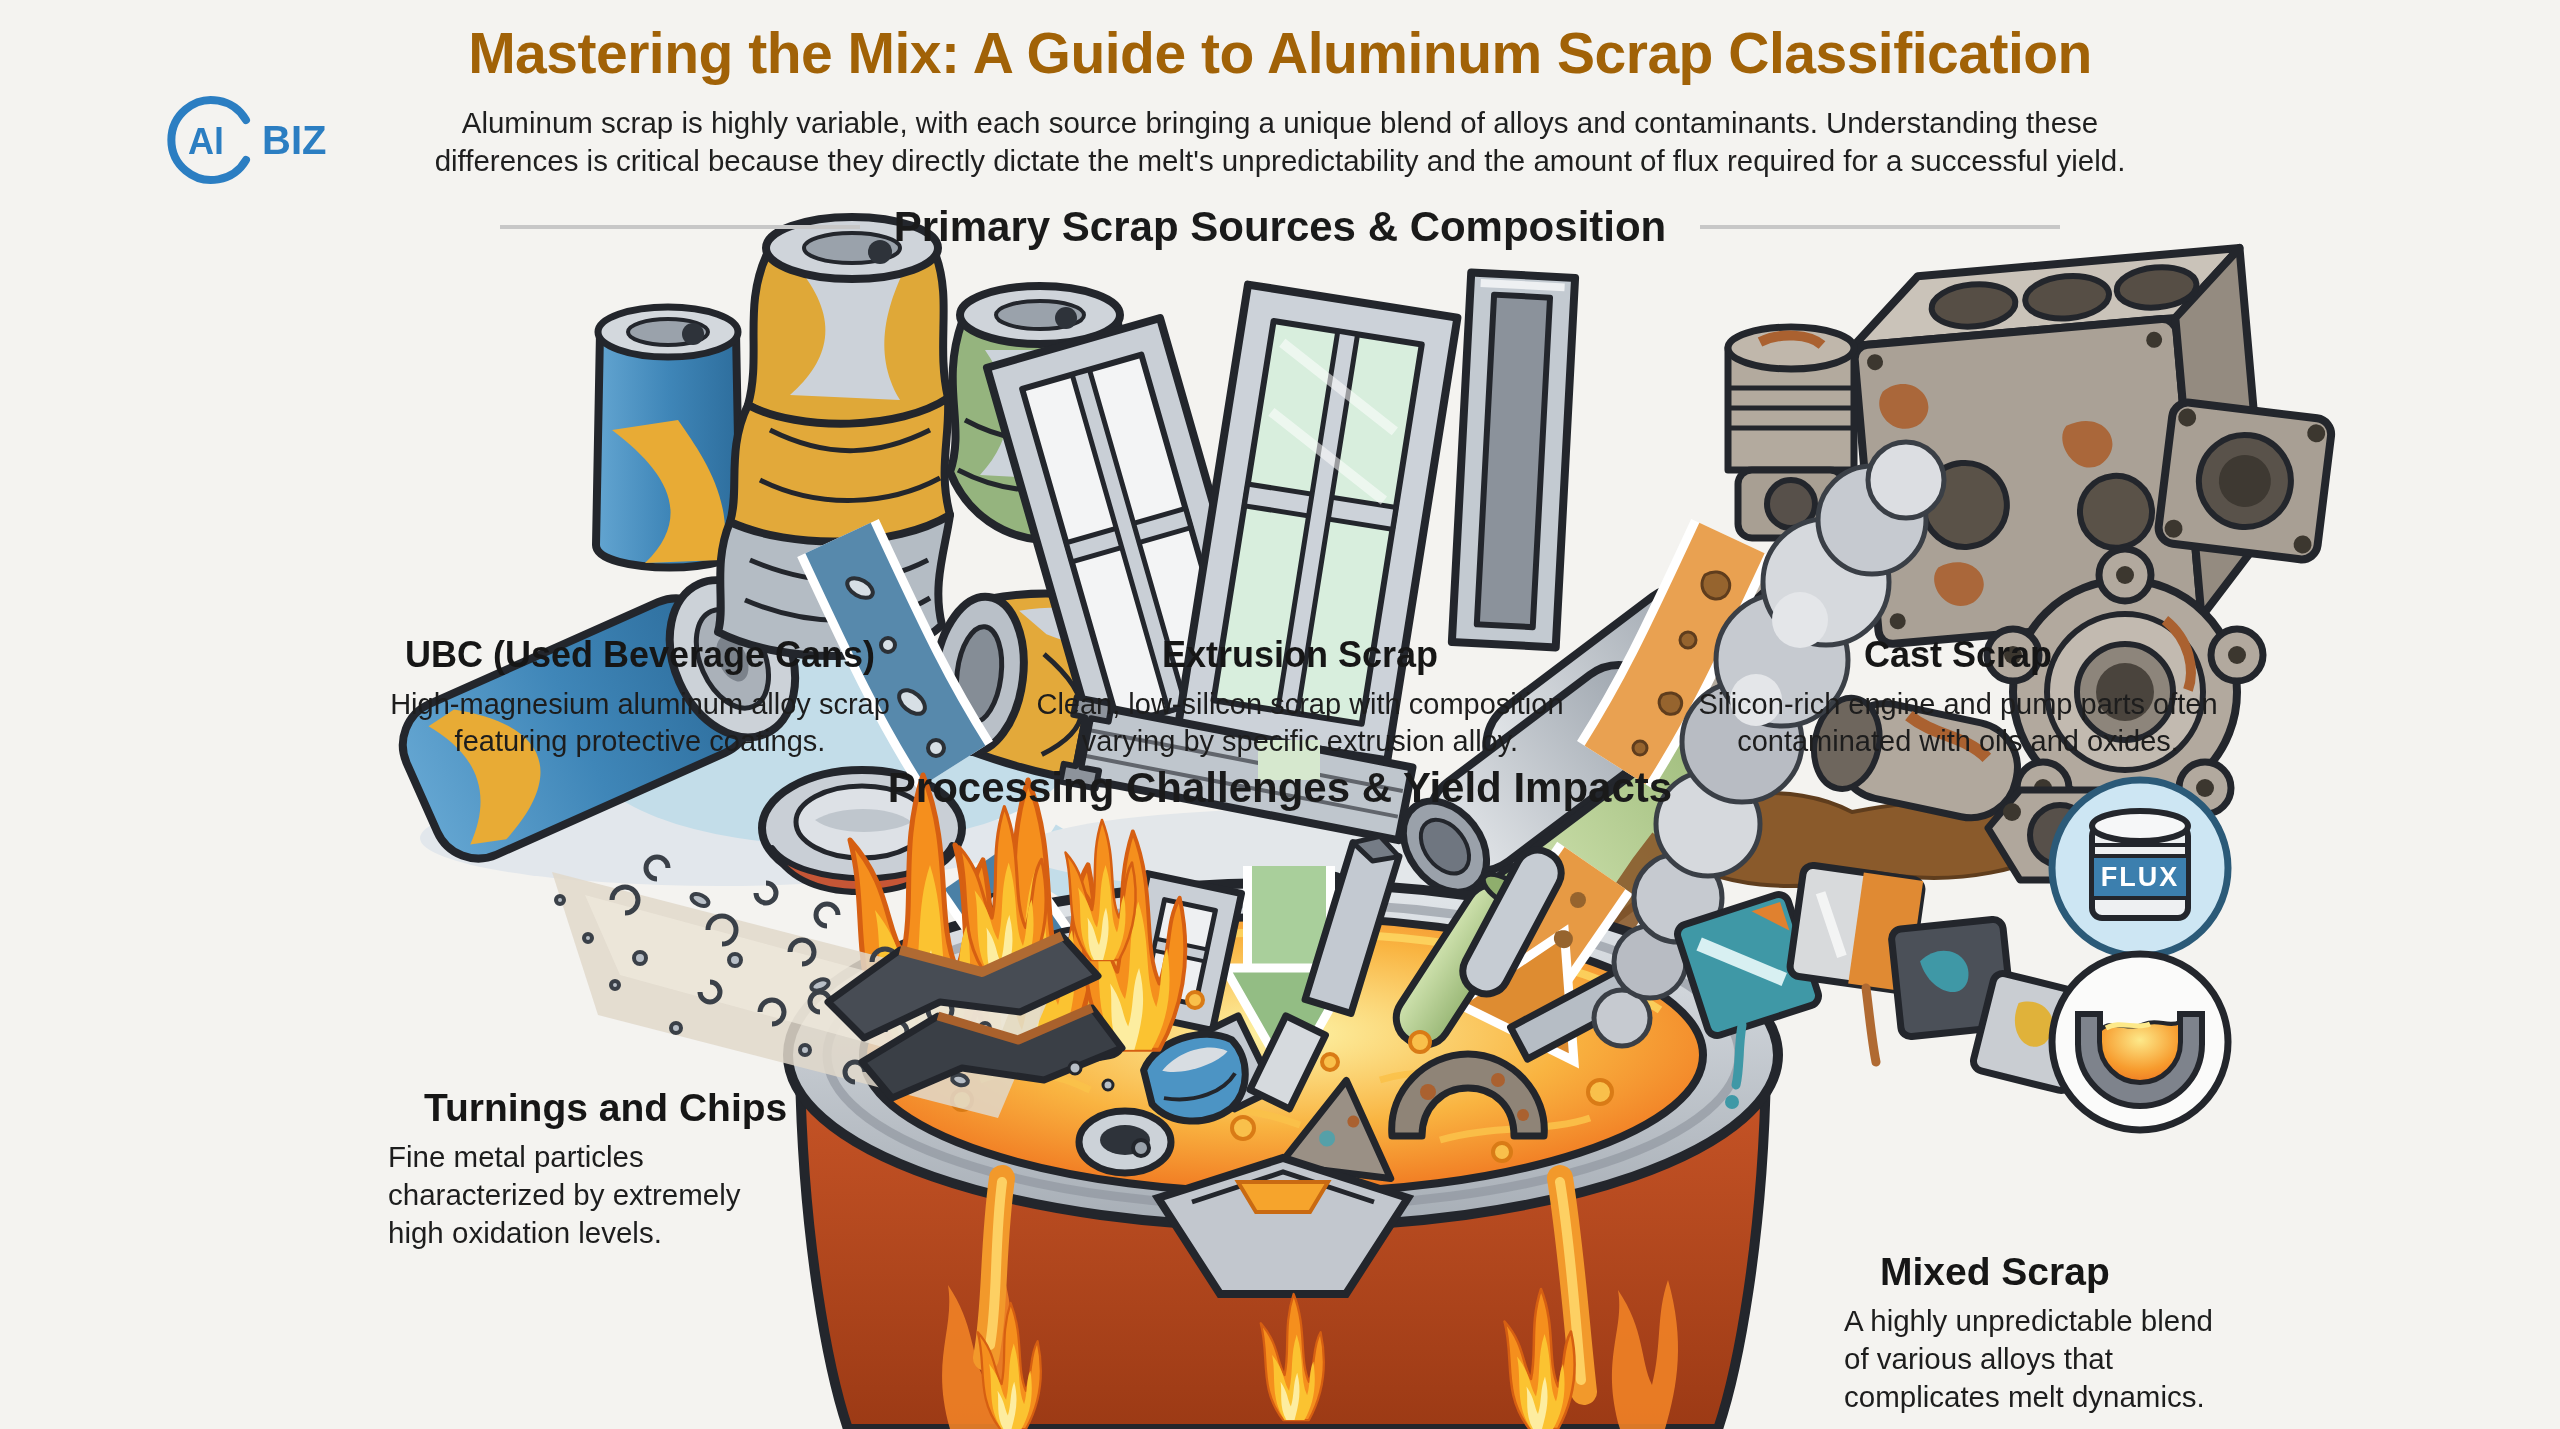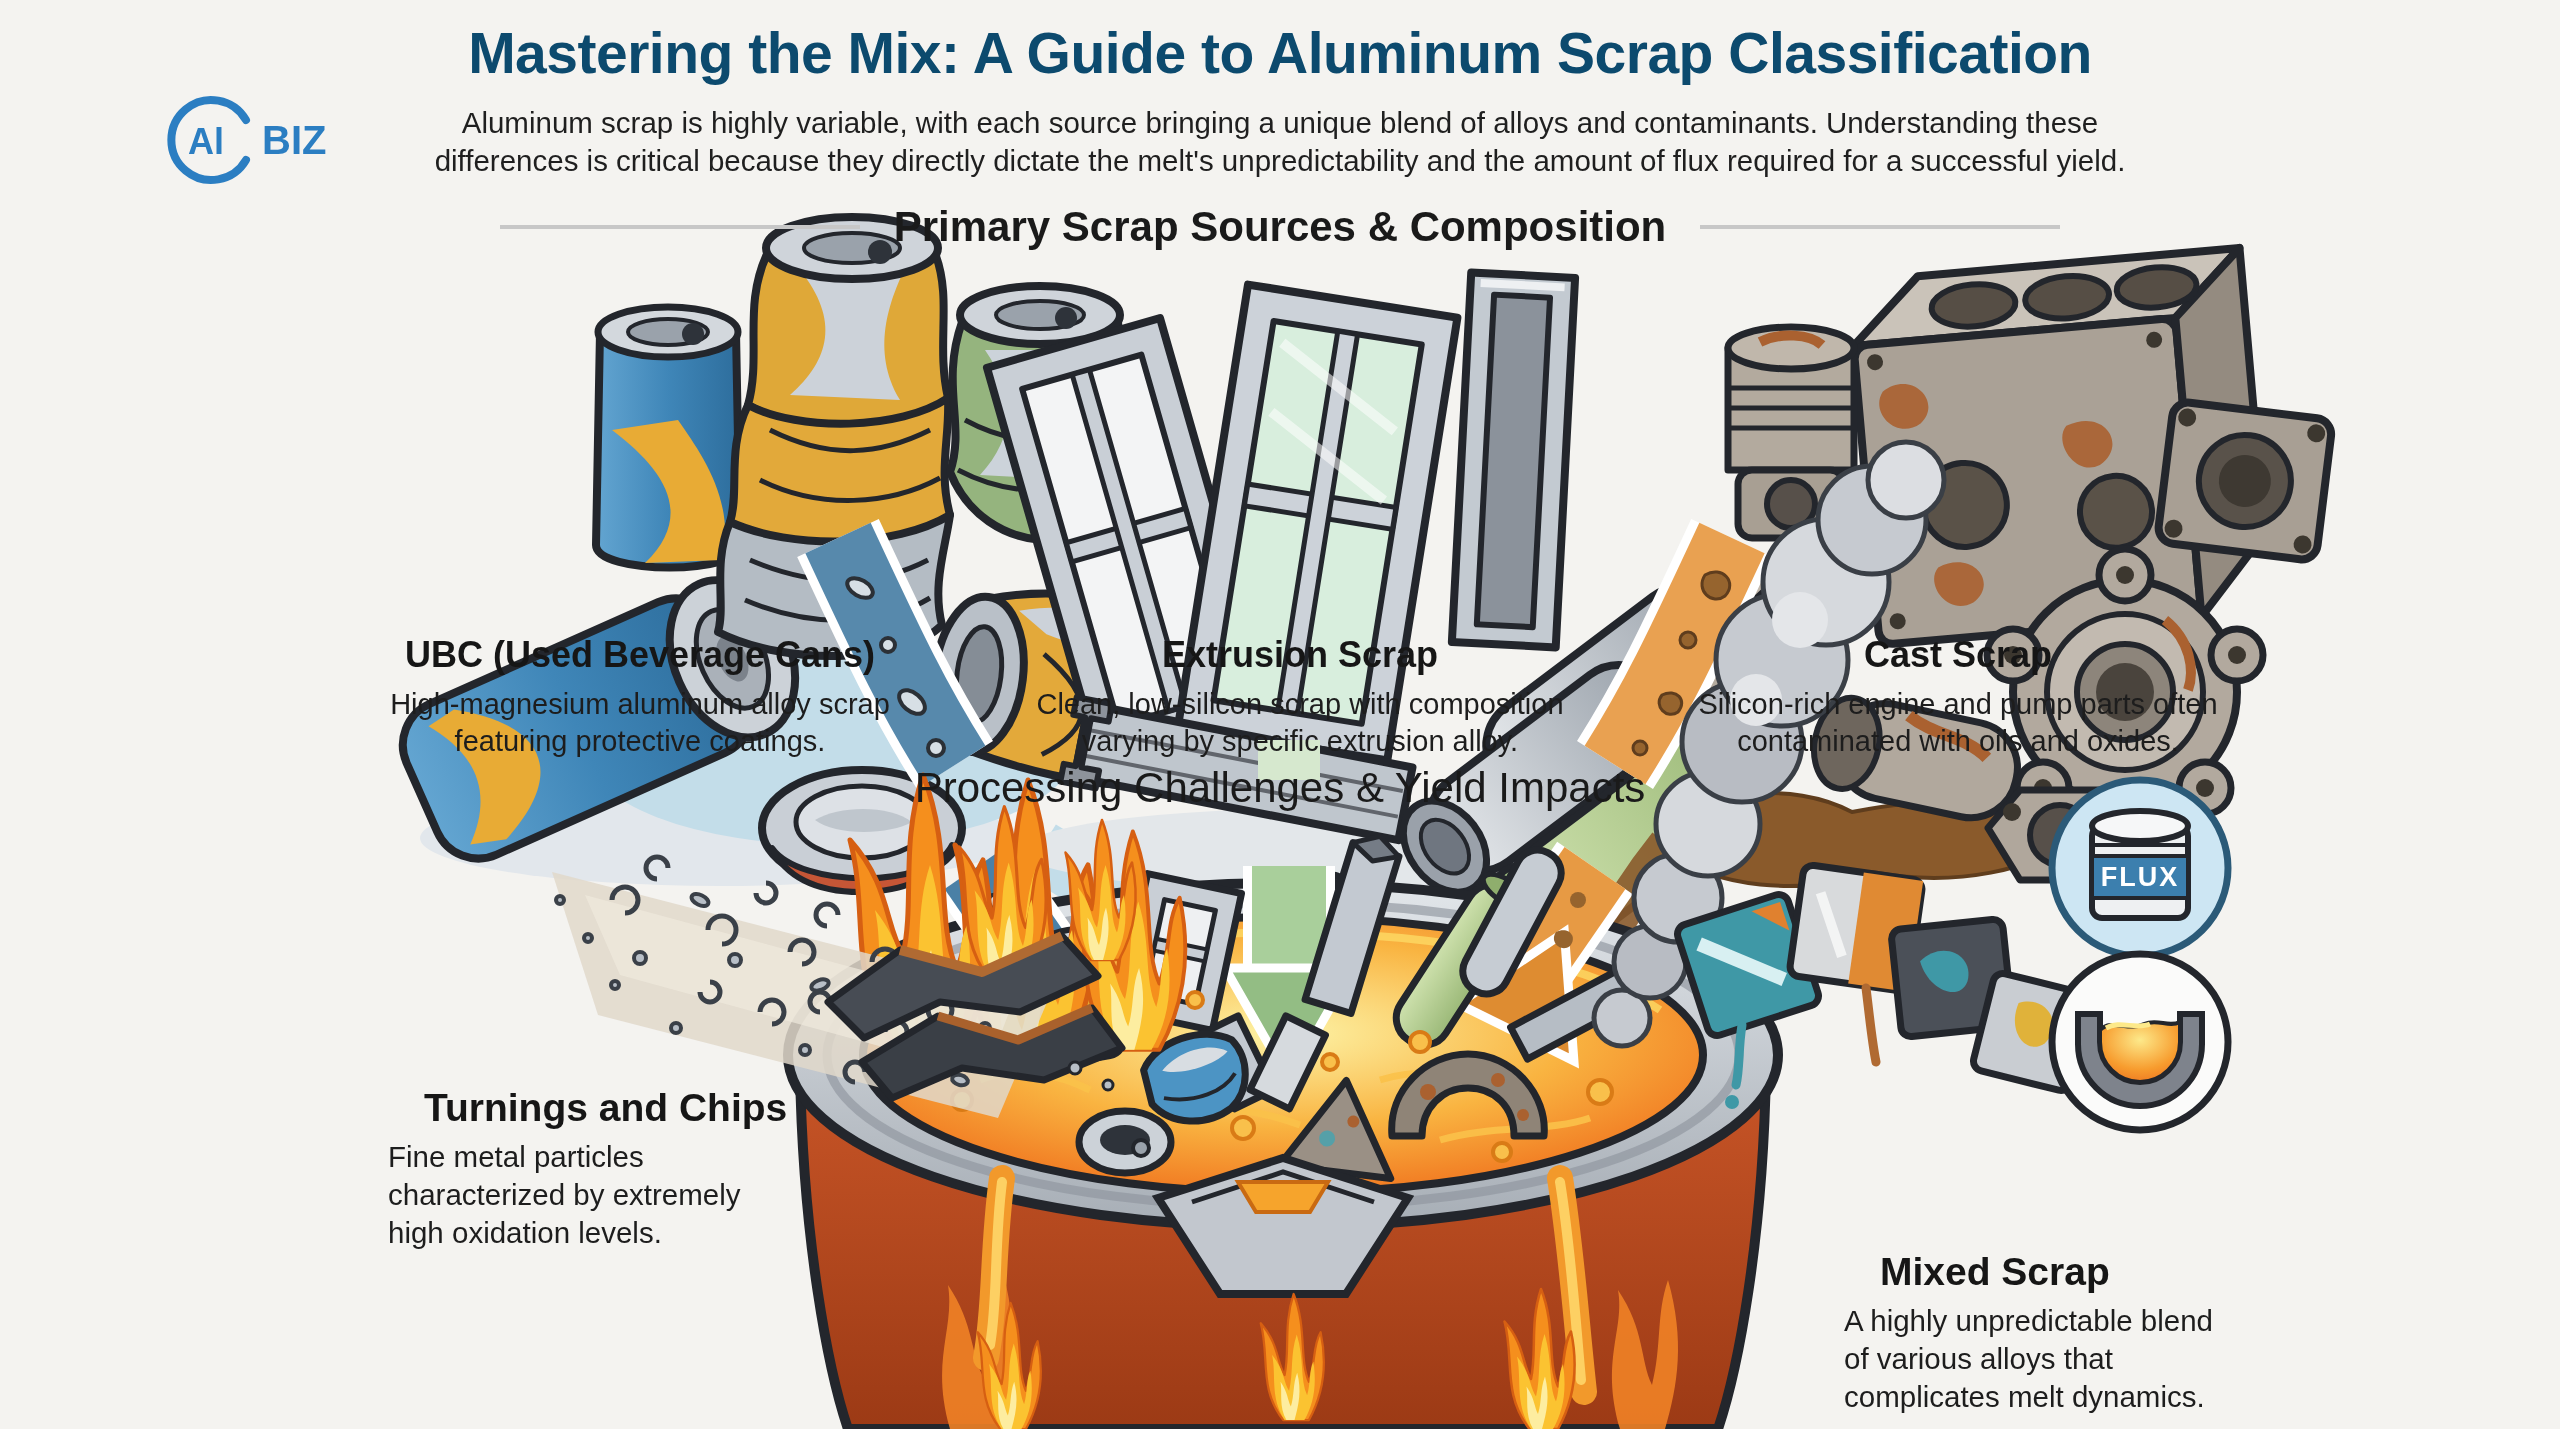--- a/index.html
+++ b/index.html
@@ -8,37 +8,37 @@
     background:#f4f3f0;
     font-family:"Liberation Sans", sans-serif;
     color:#1c1c1c;
   }
   svg{display:block;}
   #art{position:absolute;left:0;top:0;z-index:1;}
   .txt{position:absolute;z-index:2;}
 
   .title{
     left:0;top:20px;width:100%;text-align:center;
-    font-size:57px;font-weight:bold;letter-spacing:-0.5px;color:#0c4a6e;
+    font-size:57px;font-weight:bold;letter-spacing:-0.5px;color:#a16207;
   }
   .subtitle{
     left:50%;top:104px;transform:translateX(-50%);width:1730px;text-align:center;
     font-size:29.5px;line-height:1.30;color:#1f1f1f;
   }
   .heading-row{
     left:0;top:203px;width:100%;
     display:flex;align-items:center;justify-content:center;gap:34px;
   }
   .rule{width:360px;height:4px;background:#c7c7c7;}
   .section-heading{
     font-size:42px;font-weight:bold;color:#1a1a1a;white-space:nowrap;
   }
   .processing-heading{
     left:0;top:764px;width:100%;text-align:center;
-    font-size:42px;font-weight:normal;color:#1a1a1a;
+    font-size:42px;font-weight:bold;color:#1a1a1a;
   }
   .src-block{top:634px;width:620px;text-align:center;}
   .src-title{font-size:36px;font-weight:bold;margin-bottom:10px;color:#161616;}
   .src-desc{font-size:29px;line-height:1.28;color:#1d1d1d;}
   .impact-block{text-align:left;}
   .impact-title{font-size:39px;font-weight:bold;color:#161616;margin-bottom:8px;margin-left:36px;}
   .impact-desc{font-size:29.5px;line-height:1.28;color:#1d1d1d;}
 </style>
 </head>
 <body>

